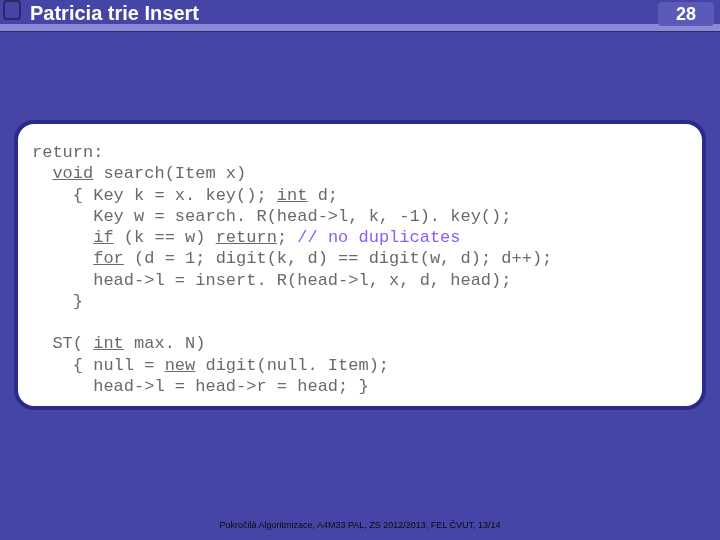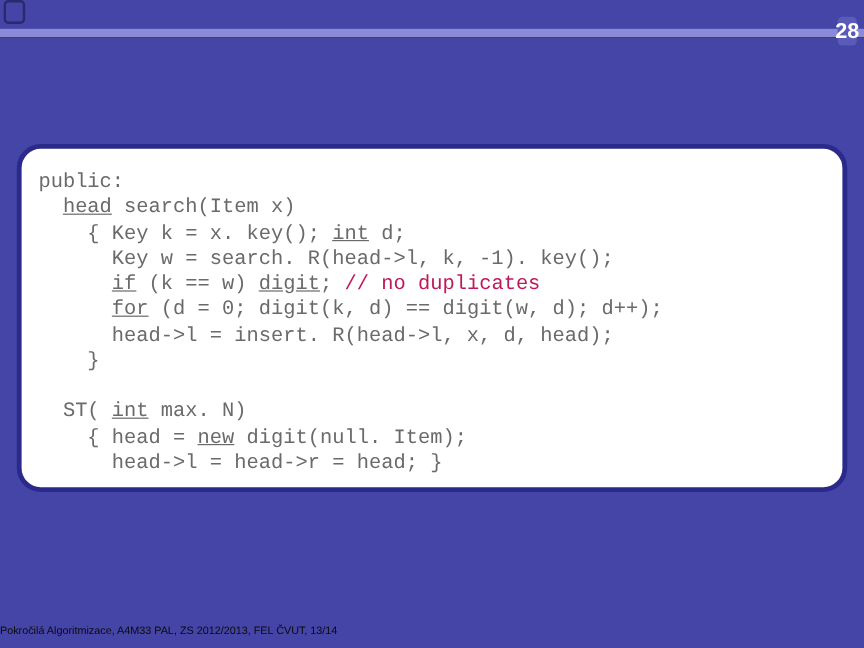--- a/index.html
+++ b/index.html
@@ -52,22 +52,22 @@
     font-family: "Courier New", monospace;
     display: flex;
     align-items: center;
     justify-content: center;
     z-index: 2;
     letter-spacing: 1px;
   }
   .page-num {
     position: absolute;
     right: 6px;
-    top: 14px;
-    width: 16px;
+    top: 2px;
+    width: 56px;
     height: 24px;
     background: #5a5ab8;
     color: #ffffff;
     font-size: 18px;
     font-weight: bold;
     border-radius: 4px;
     display: flex;
     align-items: center;
     justify-content: center;
     z-index: 2;
@@ -93,48 +93,49 @@
     padding: 18px 14px;
   }
   .code {
     font-family: "Courier New", monospace;
     font-size: 17px;
     line-height: 1.25;
     color: #6a6a6a;
     white-space: pre;
   }
   .kw { text-decoration: underline; }
-  .cmt { color: #be185d; }
+  .cmt { color: #8b5cf6; }
   .footer {
     position: absolute;
     bottom: 10px;
     width: 720px;
-    text-align: left;
+    text-align: center;
     color: #0a0a0a;
     font-size: 9px;
     margin-top: 15px;
   }
 </style>
 </head>
 <body>
 
 <div class="header">
   <div class="tab-notch"></div>
+  <div class="title">Patricia trie Insert</div>
   <div class="page-num">28</div>
   <div class="header-underbar"></div>
 </div>
 
 <div class="code-panel">
-<div class="code"><span>public:</span>
-<span>  </span><span class="kw">head</span><span> search(Item x)</span>
+<div class="code"><span>return:</span>
+<span>  </span><span class="kw">void</span><span> search(Item x)</span>
 <span>    { Key k = x. key(); </span><span class="kw">int</span><span> d;</span>
 <span>      Key w = search. R(head-&gt;l, k, -1). key();</span>
-<span>      </span><span class="kw">if</span><span> (k == w) </span><span class="kw">digit</span><span>; </span><span class="cmt">// no duplicates</span>
-<span>      </span><span class="kw">for</span><span> (d = 0; digit(k, d) == digit(w, d); d++);</span>
+<span>      </span><span class="kw">if</span><span> (k == w) </span><span class="kw">return</span><span>; </span><span class="cmt">// no duplicates</span>
+<span>      </span><span class="kw">for</span><span> (d = 1; digit(k, d) == digit(w, d); d++);</span>
 <span>      head-&gt;l = insert. R(head-&gt;l, x, d, head);</span>
 <span>    }</span>
 <span></span>
 <span>  ST( </span><span class="kw">int</span><span> max. N)</span>
-<span>    { head = </span><span class="kw">new</span><span> digit(null. Item);</span>
+<span>    { null = </span><span class="kw">new</span><span> digit(null. Item);</span>
 <span>      head-&gt;l = head-&gt;r = head; }</span></div>
 </div>
 
 <div class="footer">Pokročilá Algoritmizace, A4M33 PAL, ZS 2012/2013, FEL ČVUT, 13/14</div>
 
 </body></html>

